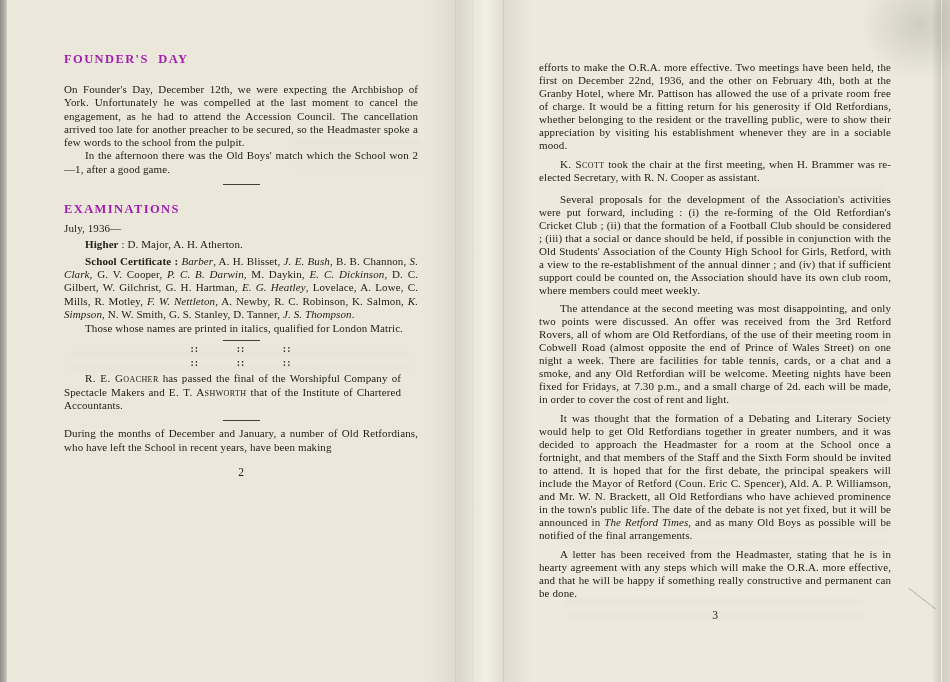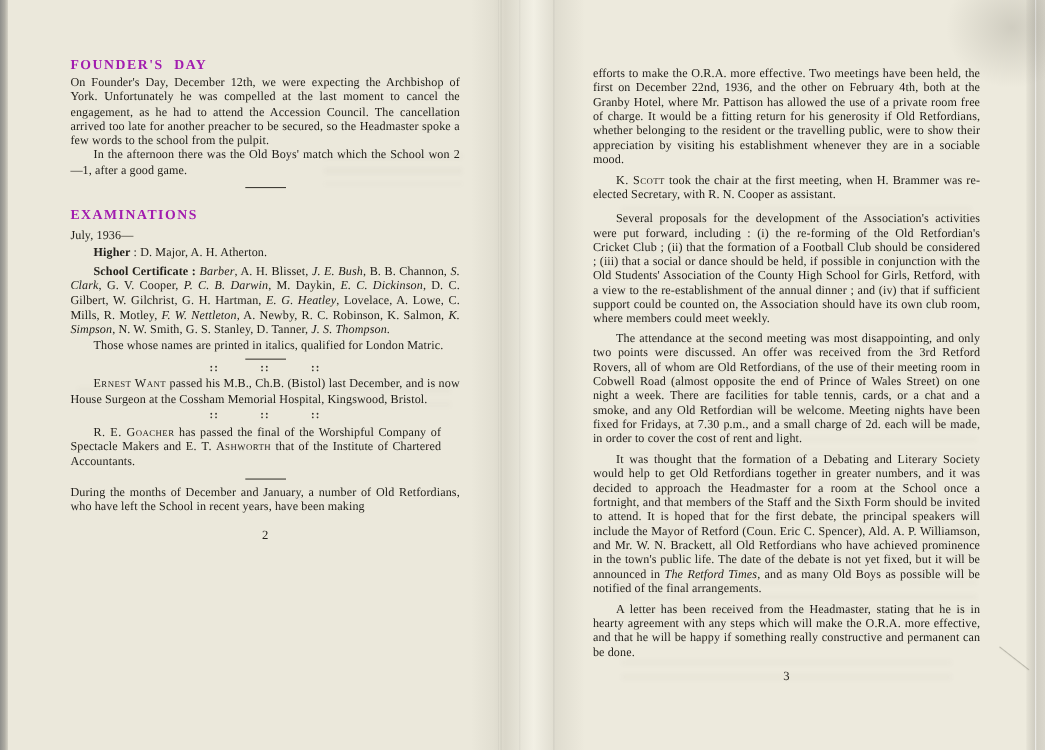--- a/index.html
+++ b/index.html
@@ -106,33 +106,32 @@
 <div id="corner-smudge"></div>
 <div id="crease-mark"></div>
 <div id="ghost-l1" class="ghost"></div>
 <div id="ghost-l2" class="ghost"></div>
 <div id="ghost-r1" class="ghost"></div>
 <div id="ghost-r2" class="ghost"></div>
 <div id="ghost-r3" class="ghost"></div>
 
 <div id="left-col" class="col">
   <div class="h-main" style="margin-top:52px">FOUNDER'S DAY</div>
-  <p class="body-text" style="margin:2px 0 0 0">On Founder's Day, December 12th, we were expecting the Archbishop of York.  Unfortunately he was compelled at the last moment to cancel the engagement, as he had to attend the Accession Council.  The cancellation arrived too late for another preacher to be secured, so the Headmaster spoke a few words to the school from the pulpit.</p>
+  <p class="body-text" style="margin:16px 0 0 0">On Founder's Day, December 12th, we were expecting the Archbishop of York.  Unfortunately he was compelled at the last moment to cancel the engagement, as he had to attend the Accession Council.  The cancellation arrived too late for another preacher to be secured, so the Headmaster spoke a few words to the school from the pulpit.</p>
   <p class="body-text ind" style="margin:0">In the afternoon there was the Old Boys' match which the School won 2—1, after a good game.</p>
   <div class="rule" style="margin-top:8px"></div>
 
   <div class="h-main" style="margin-top:17px">EXAMINATIONS</div>
   <p class="body-text" style="margin:5px 0 0 0">July, 1936—</p>
   <p class="body-text ind" style="margin:3px 0 0 0"><span class="run-b">Higher</span><span class="run-r"> :  D. Major, A. H. Atherton.</span></p>
   <p class="body-text ind" style="margin:3px 0 0 0"><span class="run-b">School Certificate : </span><span class="run-i">Barber</span><span class="run-r">, A. H. Blisset, </span><span class="run-i">J. E. Bush</span><span class="run-r">, B. B. Channon, </span><span class="run-i">S. Clark</span><span class="run-r">, G. V. Cooper, </span><span class="run-i">P. C. B. Darwin</span><span class="run-r">, M. Daykin, </span><span class="run-i">E. C. Dickinson</span><span class="run-r">, D. C. Gilbert, W. Gilchrist, G. H. Hartman, </span><span class="run-i">E. G. Heatley</span><span class="run-r">, Lovelace, A. Lowe, C. Mills, R. Motley, </span><span class="run-i">F. W. Nettleton</span><span class="run-r">, A. Newby, R. C. Robinson, K. Salmon, </span><span class="run-i">K. Simpson</span><span class="run-r">, N. W. Smith, G. S. Stanley, D. Tanner, </span><span class="run-i">J. S. Thompson</span><span class="run-r">.</span></p>
   <p class="body-text ind" style="margin:1px 0 0 0">Those whose names are printed in italics, qualified for London Matric.</p>
   <div class="rule" style="margin-top:5px"></div>
 
   <div class="colon-sep" style="margin-top:2px">:: :: ::</div>
-  <p class="body-text ind" style="margin:2px 0 0 0"><span class="run-sc">Ernest Want</span><span class="run-r"> passed his M.B., Ch.B. (Bistol) last December, and is now House Surgeon at the Cossham Memorial Hospital, Kingswood, Bristol.</span></p>
   <div class="colon-sep" style="margin-top:2px">:: :: ::</div>
   <p class="body-text ind" style="margin:3px 17px 0 0"><span class="run-sc">R. E. Goacher</span><span class="run-r"> has passed the final of the Worshipful Company of Spectacle Makers and </span><span class="run-sc">E. T. Ashworth</span><span class="run-r"> that of the Institute of Chartered Accountants.</span></p>
   <div class="rule" style="margin-top:8px"></div>
 
   <p class="body-text" style="margin:6px 0 0 0">During the months of December and January, a number of Old Retfordians, who have left the School in recent years, have been making</p>
   <div class="page-num" style="margin-top:12px">2</div>
 </div>
 
 <div id="right-col" class="col">
   <p class="body-text" style="margin:61px 0 0 0">efforts to make the O.R.A. more effective.  Two meetings have been held, the first on December 22nd, 1936, and the other on February 4th, both at the Granby Hotel, where Mr. Pattison has allowed the use of a private room free of charge.  It would be a fitting return for his generosity if Old Retfordians, whether belonging to the resident or the travelling public, were to show their appreciation by visiting his establishment whenever they are in a sociable mood.</p>

